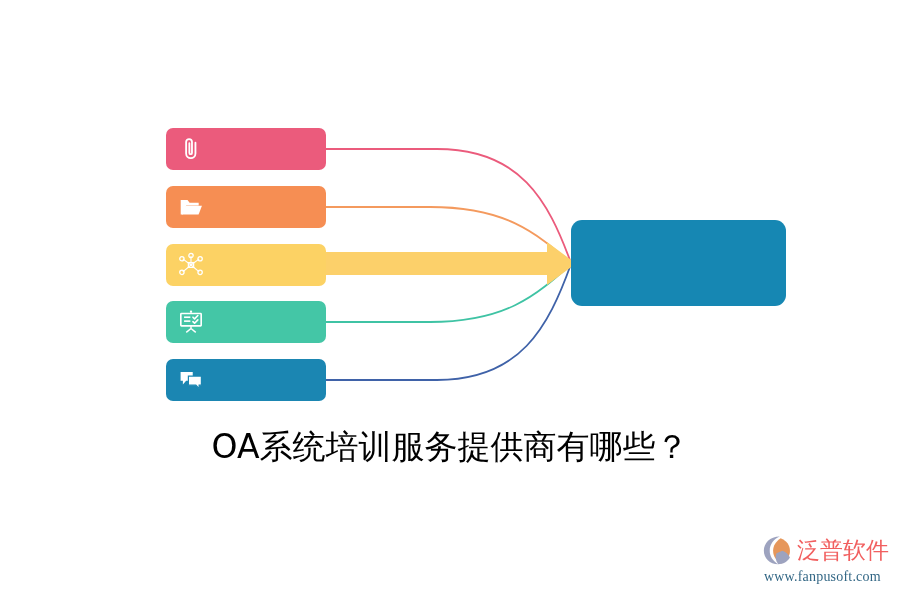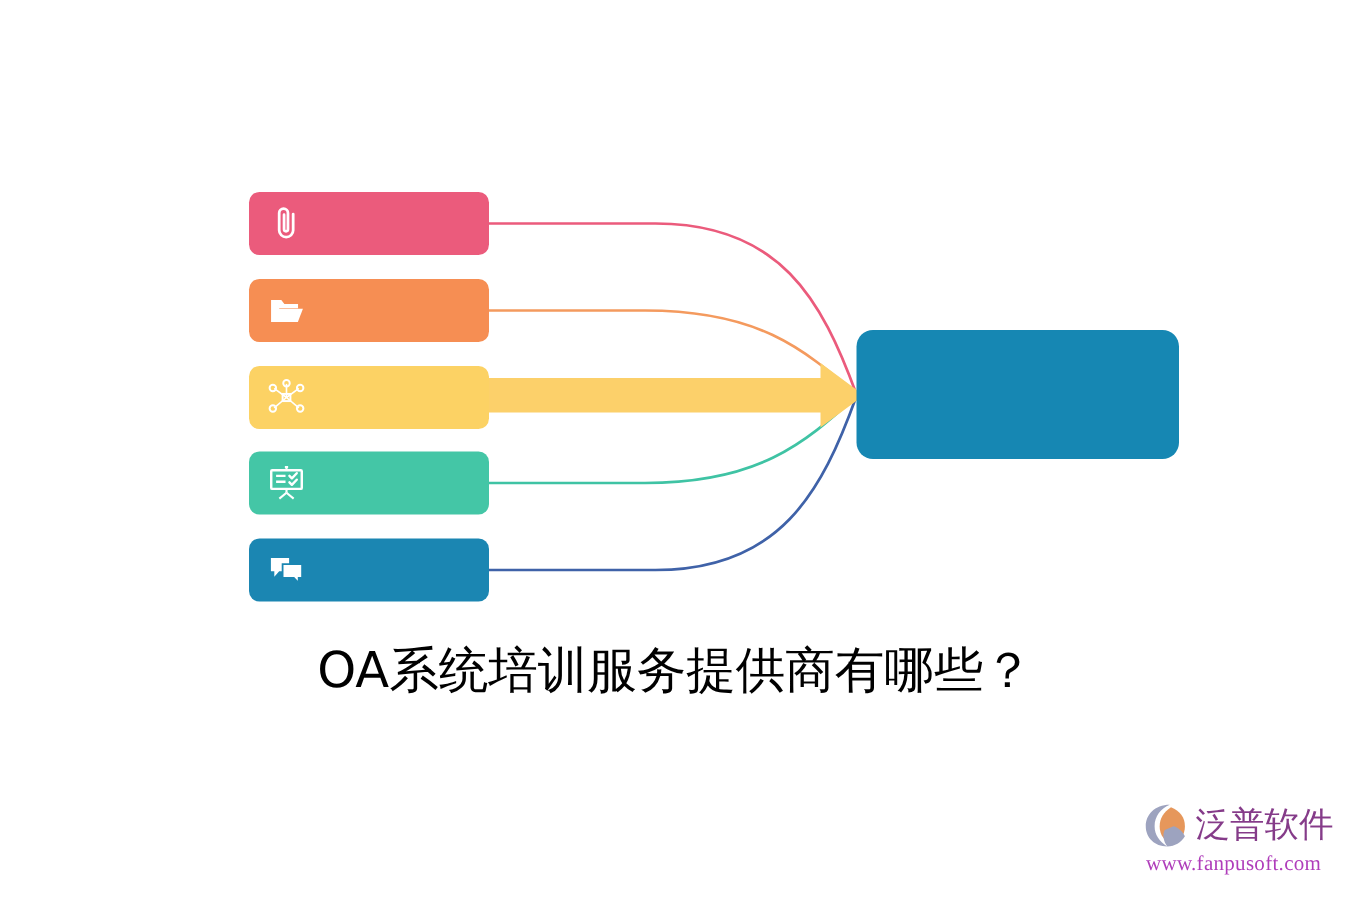--- a/index.html
+++ b/index.html
@@ -115,30 +115,30 @@
     align-items: center;
     height: 34px;
   }
   #wm-mark {
     width: 34px;
     height: 32px;
     flex: 0 0 34px;
   }
   #wm-brand {
     font-size: 23px;
-    color: #701a75;
+    color: #ef4444;
     font-family: "DejaVu Sans", "Liberation Sans", sans-serif;
     letter-spacing: 0px;
     line-height: 1;
     margin-left: 1px;
     white-space: nowrap;
   }
   #wm-url {
     font-size: 14px;
-    color: #a21caf;
+    color: #0c4a6e;
     font-family: "Liberation Serif", "DejaVu Serif", serif;
     letter-spacing: 0.2px;
     line-height: 1;
     margin-top: 3px;
     margin-left: 2px;
     white-space: nowrap;
   }
 </style>
 </head>
 <body>

